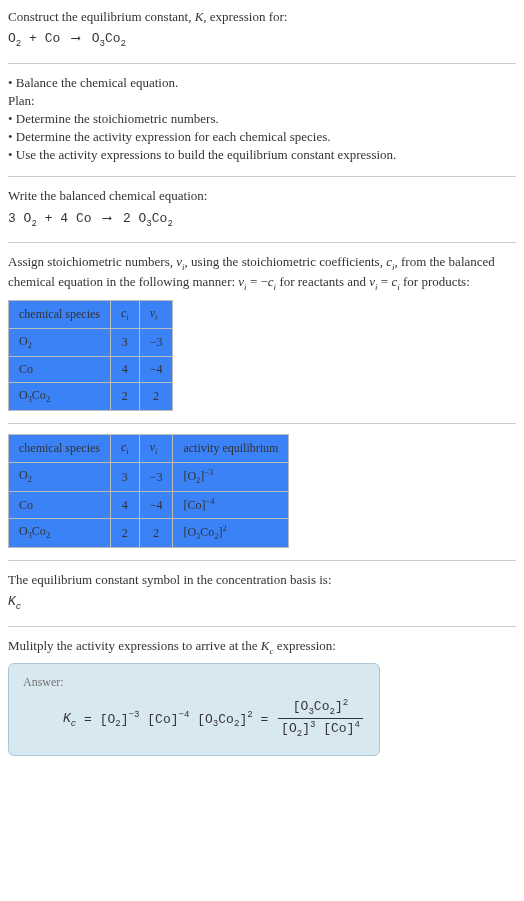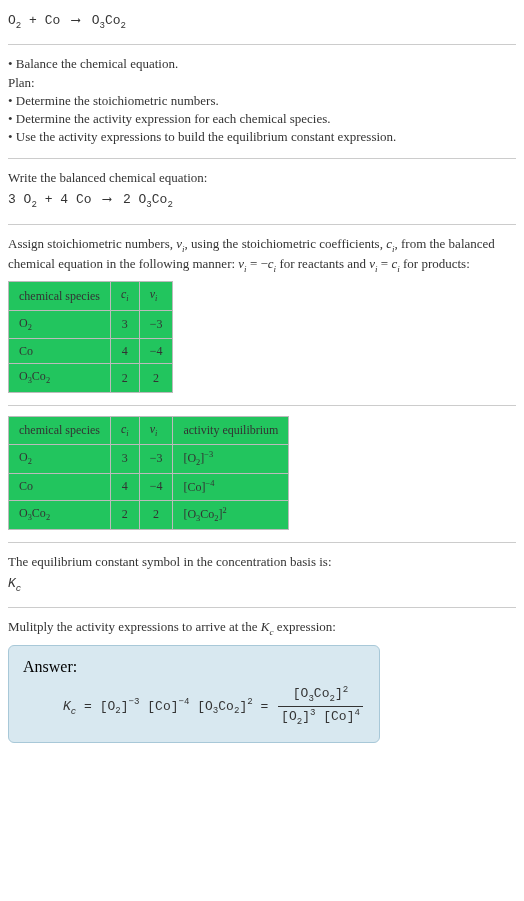--- a/index.html
+++ b/index.html
@@ -40,38 +40,38 @@
     }
     table {
       border-collapse: collapse;
       margin: 6px 0;
       font-size: 12px;
     }
     td, th {
       border: 1px solid #bbb;
       padding: 4px 10px;
       text-align: left;
-      background: #22c55e;
+      background: #3b82f6;
       margin-left: 27px;
     }
     .center {
       text-align: center;
     }
     .answer-box {
       background: #d8e8f0;
       border: 1px solid #a8c8d8;
       border-radius: 6px;
       padding: 10px 14px;
       margin-top: 6px;
       display: inline-block;
       min-width: 310px;
     }
     .answer-label {
-      font-size: 16px;
-      color: #000000;
+      font-size: 12px;
+      color: #737373;
       margin-bottom: 6px;
     }
     .fraction {
       display: inline-block;
       vertical-align: middle;
       text-align: center;
       margin: 0 2px;
     }
     .fraction .num {
       display: block;
@@ -87,20 +87,21 @@
       margin: 0 4px;
     }
     .indent {
       padding-left: 40px;
     }
   </style>
 </head>
 <body>
 
 <div class="section">
+  <div>Construct the equilibrium constant, <span class="italic">K</span>, expression for:</div>
   <div class="equation">
     O<sub>2</sub> + Co <span class="arrow">⟶</span> O<sub>3</sub>Co<sub>2</sub>
   </div>
 </div>
 
 <div class="divider"></div>
 
 <div class="section">
   <div>• Balance the chemical equation.</div>
   <div>Plan:</div>

